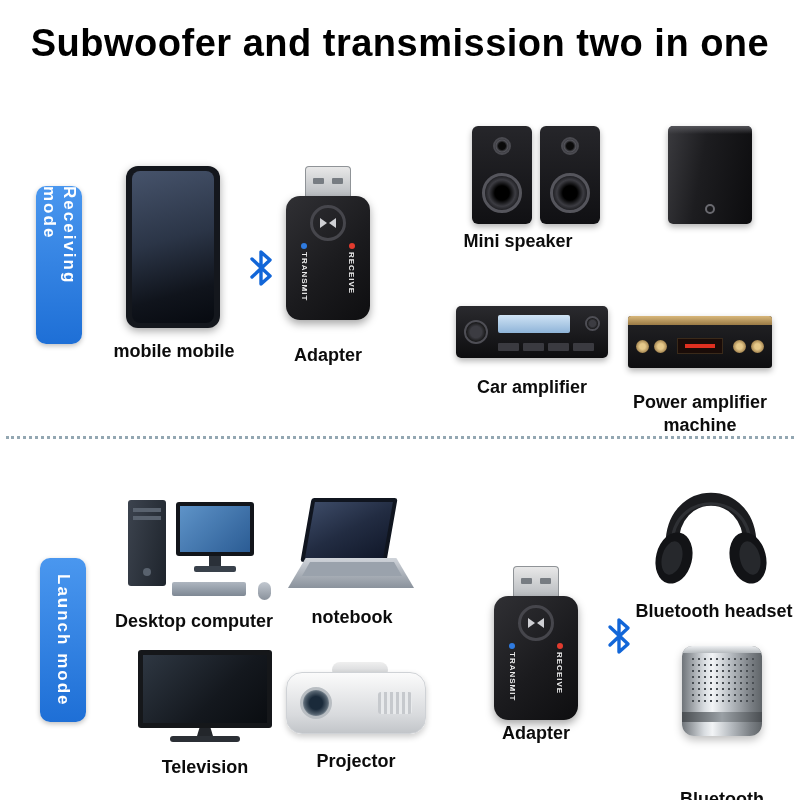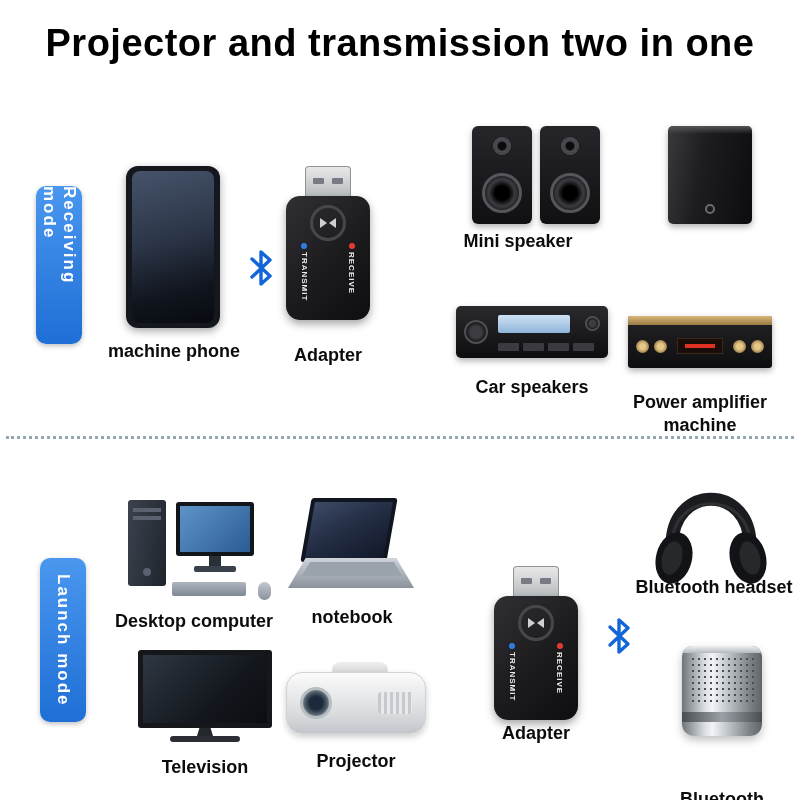--- a/index.html
+++ b/index.html
@@ -160,29 +160,29 @@
   #label-adapter-1{left:286px;top:344px;width:84px;}
   #label-mini-speaker{left:440px;top:230px;width:156px;}
   #label-subwoofer{left:648px;top:226px;width:124px;}
   #label-car-speakers{left:452px;top:376px;width:160px;}
   #label-power-amp{left:616px;top:391px;width:168px;}
   #label-desktop{left:100px;top:610px;width:188px;}
   #label-notebook{left:286px;top:606px;width:132px;}
   #label-television{left:138px;top:756px;width:134px;}
   #label-projector{left:288px;top:750px;width:136px;}
   #label-adapter-2{left:494px;top:722px;width:84px;}
-  #label-bt-headset{left:628px;top:576px;width:172px;}
+  #label-bt-headset{left:628px;top:600px;width:172px;}
   #label-bt-speaker{left:646px;top:788px;width:152px;}
 </style>
 </head>
 <body>
 
 <div class="canvas">
 
-  <h1 class="title">Projector and transmission two in one</h1>
+  <h1 class="title">Subwoofer and transmission two in one</h1>
 
   <div class="mode-banner" id="banner-receiving">Receiving mode</div>
 
   <div class="phone">
     <div class="phone-screen"></div>
   </div>
 
   <svg class="bt" id="bt1" width="30" height="40" viewBox="0 0 30 40">
     <polyline points="6,29 24,12 15,4 15,36 24,28 6,11" fill="none" stroke="#1266d8" stroke-width="3.4" stroke-linejoin="round" stroke-linecap="round"></polyline>
   </svg>
@@ -238,24 +238,24 @@
     <div class="amp-top"></div>
     <div class="amp-knob k1"></div>
     <div class="amp-knob k2"></div>
     <div class="amp-display">
       <div class="amp-led"></div>
     </div>
     <div class="amp-knob k3"></div>
     <div class="amp-knob k4"></div>
   </div>
 
-  <div class="label" id="label-mobile-phone">machine phone</div>
+  <div class="label" id="label-mobile-phone">mobile mobile</div>
   <div class="label" id="label-adapter-1">Adapter</div>
   <div class="label" id="label-mini-speaker">Mini speaker</div>
-  <div class="label" id="label-car-speakers">Car speakers</div>
+  <div class="label" id="label-car-speakers">Car amplifier</div>
   <div class="label" id="label-power-amp">Power amplifier machine</div>
 
   <div class="divider"></div>
 
   <div class="mode-banner" id="banner-launch">Launch mode</div>
 
   <div class="desktop">
     <div class="pc-tower">
       <div class="pc-bay b1"></div>
       <div class="pc-bay b2"></div>

